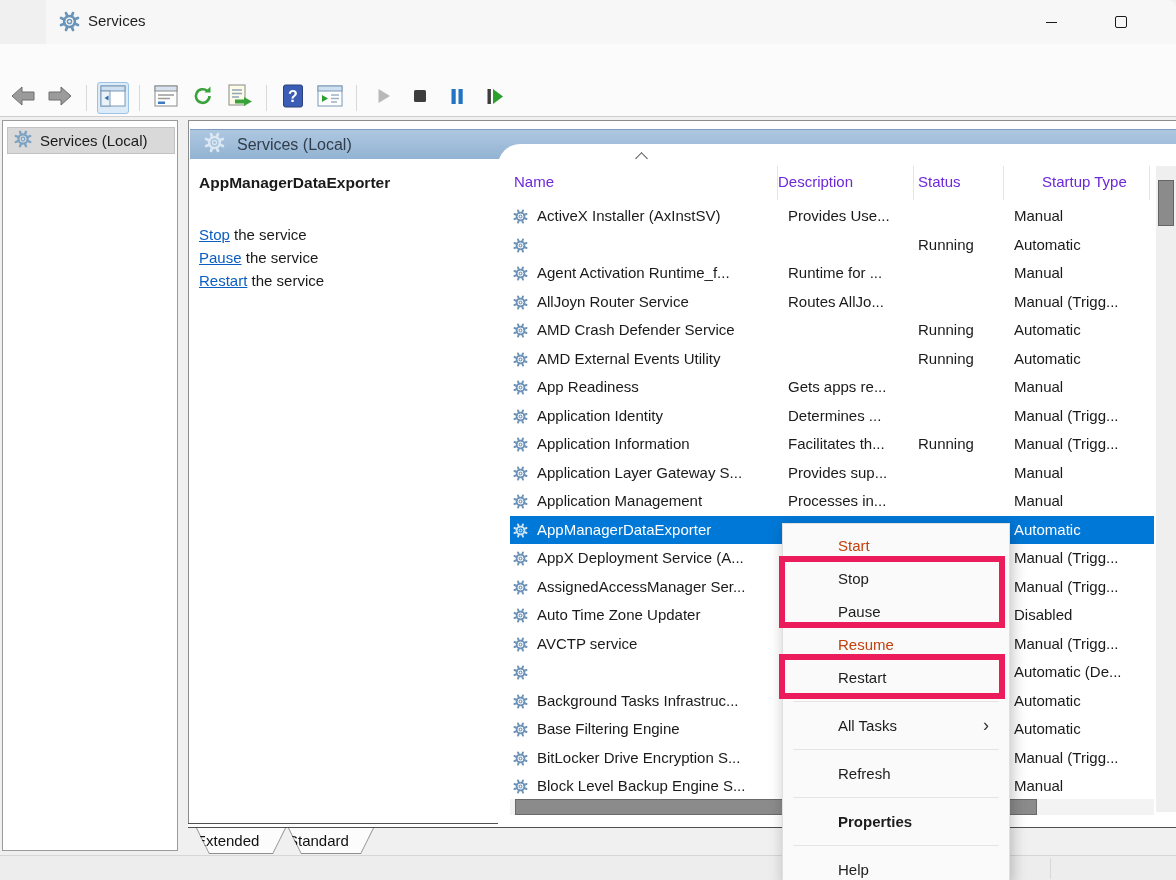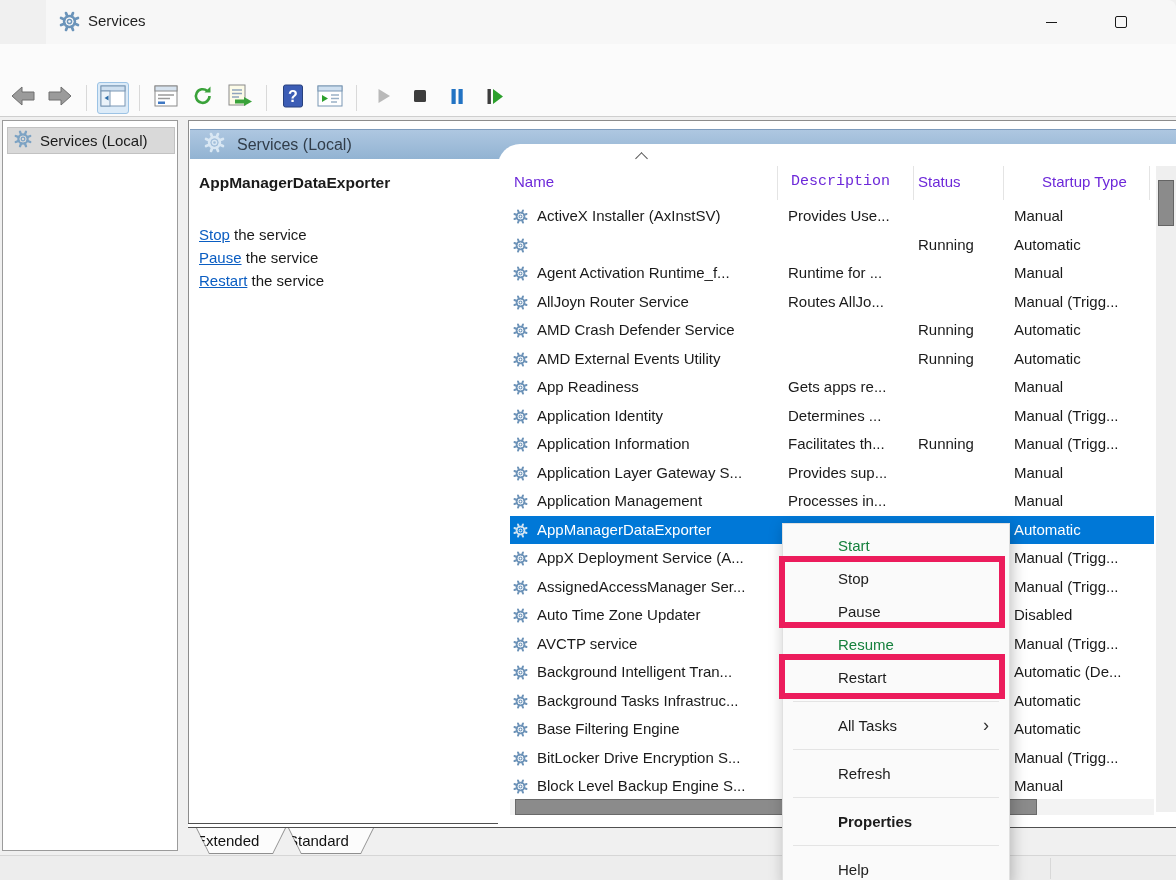--- a/index.html
+++ b/index.html
@@ -48,21 +48,21 @@
 
   .svc-title{position:absolute;left:10px;top:53px;font-size:15.5px;font-weight:bold;z-index:2;}
   .links{position:absolute;left:10px;top:102px;font-size:15px;line-height:23px;z-index:2;}
   .links a{color:var(--link);text-decoration:underline;cursor:pointer;}
 
   
   .list-panel{position:absolute;left:309px;top:23px;width:679px;height:680px;background:#fff;
     border-top-left-radius:22px;z-index:3;}
   .list-header{position:absolute;left:0;top:22px;right:21px;height:35px;font-size:15px;color:#6d28d9;}
   .lh-label{position:absolute;top:7px;white-space:nowrap;}
-  .lh-name{left:16px;} .lh-desc{left:293px;font-family:Liberation Mono, monospace;} .lh-status{left:420px;} .lh-startup{left:544px;}
+  .lh-name{left:16px;} .lh-desc{left:280px;} .lh-status{left:420px;} .lh-startup{left:544px;}
   .lh-div{position:absolute;top:0;width:1px;height:34px;background:#e4e4e4;}
   .sort-caret{position:absolute;left:139px;top:-12px;width:8px;height:8px;border-left:1.6px solid #555;border-top:1.6px solid #555;transform:rotate(45deg);}
 
   .rows{position:absolute;left:12px;top:58px;width:644px;}
   .row{position:relative;height:28.5px;font-size:15px;}
   .row span{position:absolute;top:0;line-height:28.5px;white-space:nowrap;overflow:hidden;}
   .c-icon{left:3px;top:7px !important;line-height:normal !important;}
   .c-name{left:27px;width:248px;}
   .c-desc{left:278px;width:126px;}
   .c-status{left:408px;width:92px;}
@@ -82,21 +82,21 @@
   .tab-label{position:absolute;inset:0;text-align:left;line-height:25px;font-size:15px;color:#111;}
   .tab-extended{left:8px;width:90px;}
   .tab-standard{left:100px;width:86px;}
   .statusbar{position:absolute;left:0;top:855px;width:1176px;height:25px;background:#ededed;border-top:1px solid #d6d6d6;box-sizing:border-box;}
   .sb-div{position:absolute;left:1050px;top:2px;width:1px;height:21px;background:#d8d8d8;}
 
   
   .ctx{position:absolute;left:782px;top:523px;width:228px;height:360px;background:#fafafa;
     border:1px solid #e0e0e0;box-shadow:2px 4px 14px rgba(0,0,0,.25);z-index:30;padding-top:5px;box-sizing:border-box;}
   .menu-item{position:relative;height:33px;line-height:33px;padding-left:55px;font-size:15px;color:#1c1c1c;}
-  .menu-item.disabled{color:#15803d;}
+  .menu-item.disabled{color:#c2410c;}
   .menu-item.bold{font-weight:bold;}
   .mi-arrow{position:absolute;right:20px;top:0;font-size:18px;color:#333;}
   .menu-sep{height:1px;background:#e4e4e4;margin:7px 10px;}
 
   
   .hl-box{position:absolute;border:6px solid var(--hl);z-index:40;pointer-events:none;box-sizing:border-box;}
   .hl-1{left:779px;top:556px;width:226px;height:72px;}
   .hl-2{left:779px;top:654px;width:226px;height:45px;}
 </style>
 </head>
@@ -608,21 +608,20 @@
                   <line x1="7.99" y1="14.90" x2="6.69" y2="18.05"></line>
                   <line x1="5.11" y1="12.04" x2="1.97" y2="13.35"></line>
                   <line x1="5.10" y1="7.99" x2="1.95" y2="6.69"></line>
                   <line x1="7.96" y1="5.11" x2="6.65" y2="1.97"></line>
                   <line x1="12.01" y1="5.10" x2="13.31" y2="1.95"></line>
                   <line x1="14.89" y1="7.96" x2="18.03" y2="6.65"></line>
                 </g>
                 <circle cx="10" cy="10" r="5.2" fill="none" stroke="#6d93b8" stroke-width="2.4"></circle>
                 <circle cx="10" cy="10" r="2" fill="none" stroke="#6d93b8" stroke-width="1.4"></circle>
               </svg></span>
-            <span class="c-name">Background Intelligent Tran...</span>
             <span class="c-desc"></span>
             <span class="c-status"></span>
             <span class="c-startup">Automatic (De...</span>
           </div>
           <div class="row">
             <span class="c-icon"><svg width="15" height="15" viewBox="0 0 20 20">
                 <g stroke="#6d93b8" stroke-width="2.6" stroke-linecap="round">
                   <line x1="14.90" y1="12.01" x2="18.05" y2="13.31"></line>
                   <line x1="12.04" y1="14.89" x2="13.35" y2="18.03"></line>
                   <line x1="7.99" y1="14.90" x2="6.69" y2="18.05"></line>

